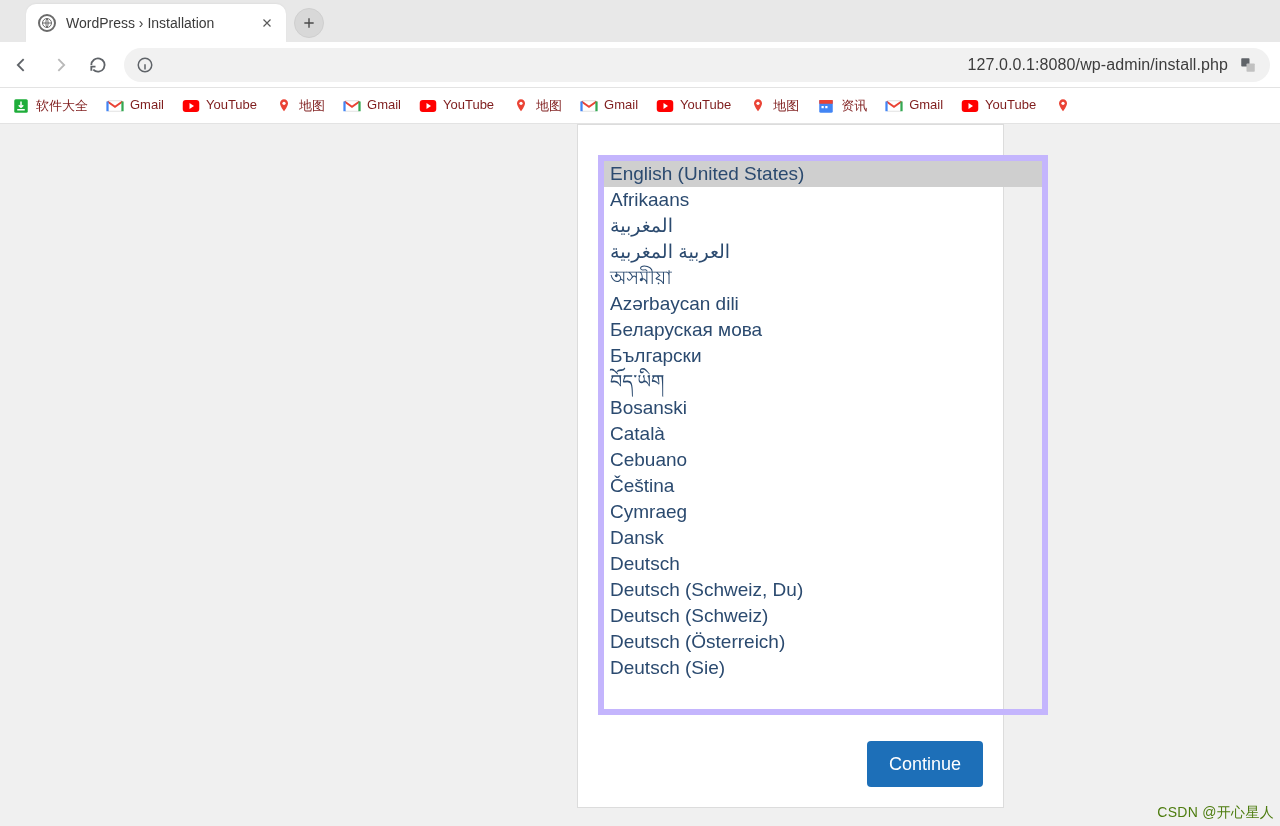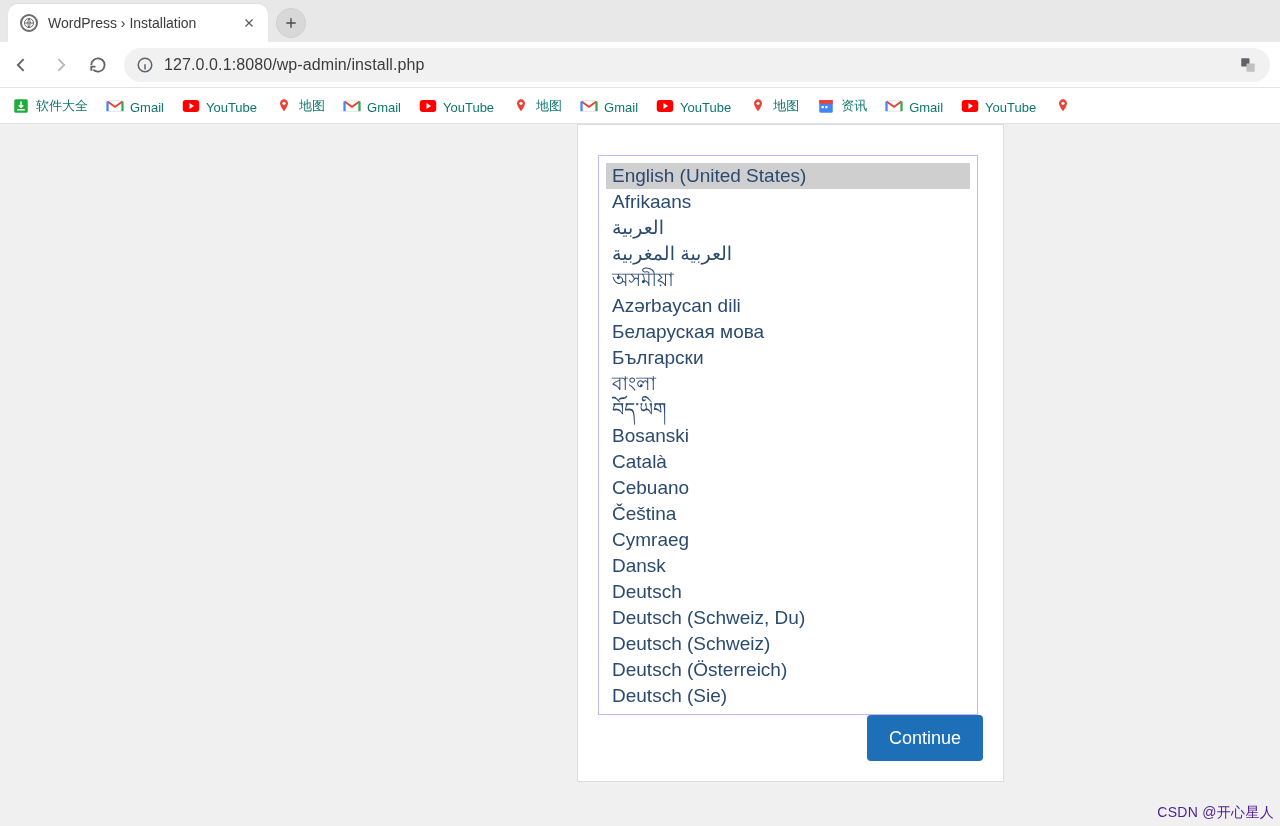--- a/index.html
+++ b/index.html
@@ -2,53 +2,53 @@
 <html><head>
 <meta charset="utf-8">
 <style>
   * { box-sizing: border-box; margin: 0; padding: 0; }
   html, body { width: 1280px; height: 826px; overflow: hidden; font-family: "Segoe UI", Arial, sans-serif; }
   body { background: #e8e8e8; }
 
   
   .chrome { display: flex; flex-direction: column; width: 100%; }
   .tabstrip { height: 42px; background: #e8e8e8; display: flex; align-items: flex-end; padding-left: 8px; }
-  .tab { display: flex; align-items: center; height: 38px; background: #ffffff; border-radius: 10px 10px 0 0; padding: 0 12px; min-width: 260px; max-width: 300px; gap: 10px; box-shadow: 0 -1px 2px rgba(0,0,0,0.04); }
+  .tab { display: flex; align-items: center; height: 38px; background: #ffffff; border-radius: 10px 10px 0 0; padding: 0 12px; min-width: 260px; max-width: 300px; gap: 10px; box-shadow: 0 -1px 2px rgba(0,0,0,0.04); margin-left: 18px; }
   .tab .favicon { width: 18px; height: 18px; border-radius: 50%; border: 2px solid #6b6b6b; display: flex; align-items: center; justify-content: center; }
   .tab .favicon svg { width: 12px; height: 12px; }
   .tab .title { flex: 1; font-size: 14px; color: #3b3b3b; white-space: nowrap; overflow: hidden; text-overflow: ellipsis; }
   .tab .close { width: 14px; height: 14px; display:flex; align-items:center; justify-content:center; color:#5a5a5a; cursor:pointer; }
   .newtab { width: 30px; height: 30px; margin-left: 8px; margin-bottom: 4px; border-radius: 50%; background: #d8d8d8; display:flex; align-items:center; justify-content:center; color:#4a4a4a; cursor:pointer; border:1px solid #cfcfcf; }
 
   .toolbar { height: 46px; background: #ffffff; display: flex; align-items: center; padding: 0 10px; gap: 14px; border-bottom: 1px solid #e3e3e3; }
   .navbtn { width: 24px; height: 24px; display:flex; align-items:center; justify-content:center; color:#5f6368; cursor:pointer; }
   .navbtn.disabled { color:#b9b9b9; cursor:default; }
-  .omnibox { flex: 1; height: 34px; background: #f1f1f1; border-radius: 17px; display:flex; align-items:center; padding: 0 12px; gap: 10px; color:#5f6368; }
+  .omnibox { flex: 1; height: 34px; background: #f1f1f1; border-radius: 17px; display:flex; align-items:center; padding: 0 12px; gap: 10px; color:#5f6368;text-align:right; }
   .omnibox .url { flex:1; font-size: 16px; color:#3c3c3c; letter-spacing: .1px; }
   .omni-right { width: 20px; height: 20px; display:flex; align-items:center; justify-content:center; color:#5f6368; }
 
   .bookmarks { height: 36px; background: #ffffff; display:flex; align-items:center; padding: 0 12px; gap: 18px; border-bottom: 1px solid #e3e3e3; overflow:hidden; }
-  .bookmark { display:flex; align-items:flex-end; gap:6px; font-size:13px; color:#0f766e; white-space:nowrap; cursor:pointer; }
+  .bookmark { display:flex; align-items:flex-start; gap:6px; font-size:13px; color:#7f1d1d; white-space:nowrap; cursor:pointer; }
   .bm-icon { width:18px; height:18px; display:flex; align-items:center; justify-content:center; }
 
   
   .page { position: relative; width: 100%; height: calc(826px - 42px - 46px - 36px); background: #f0f0f0; }
   .card { position:absolute; left:577px; top:0; width:427px; background:#ffffff; border:1px solid #dcdcdc; padding: 0 20px 20px 20px; }
   .langbox-wrap { margin-top: 30px; position:relative; }
-  .langbox { width: 380px; height: 560px; border:1px solid #c4b5fd; overflow-y: scroll; font-size: 19px; color:#2b4a6f; line-height: 26px; padding: 7px; }
+  .langbox { width: 450px; height: 560px; border:6px solid #c4b5fd; overflow-y: scroll; font-size: 19px; color:#2b4a6f; line-height: 26px; padding: 0; }
   .langbox .opt { padding: 0 6px; cursor:pointer; white-space:nowrap; }
   .langbox .opt.selected { background:#cfcfcf; color:#2b4a6f; }
   .langbox::-webkit-scrollbar { width: 17px; }
   .langbox::-webkit-scrollbar-track { background: #f1f1f1; }
   .langbox::-webkit-scrollbar-thumb { background: #c1c1c1; }
   .langbox::-webkit-scrollbar-button { background: #f1f1f1; height:17px; }
 
-  .continue { float:right; background:#1d6fb8; color:#fff; border:none; height:46px; padding: 0 22px; font-size:18px; border-radius:4px; cursor:pointer; }
-
-  .watermark { position:absolute; right:6px; bottom:4px; font-size:14px; color:#4c1d95; letter-spacing:.3px; pointer-events:none; }
+  .continue { margin-top: 26px; float:right; background:#1d6fb8; color:#fff; border:none; height:46px; padding: 0 22px; font-size:18px; border-radius:4px; cursor:pointer; }
+
+  .watermark { position:absolute; right:6px; bottom:4px; font-size:14px; color:#4d7c0f; letter-spacing:.3px; pointer-events:none; }
 
   
   svg { display:block; }
 </style>
 </head>
 <body>
 
 <div class="chrome">
   <div class="tabstrip">
     <div class="tab">
@@ -244,27 +244,26 @@
       </div>
     </div>
 </div>
 
 <div class="page">
   <div class="card">
     <div class="langbox-wrap">
       <div class="langbox" id="langbox" role="listbox">
           <div class="opt selected" role="option">English (United States)</div>
           <div class="opt" role="option">Afrikaans</div>
-          <div class="opt" role="option">العربية</div>
+          <div class="opt" role="option">المغربية</div>
           <div class="opt" role="option">العربية المغربية</div>
           <div class="opt" role="option">অসমীয়া</div>
           <div class="opt" role="option">Azərbaycan dili</div>
           <div class="opt" role="option">Беларуская мова</div>
           <div class="opt" role="option">Български</div>
-          <div class="opt" role="option">বাংলা</div>
           <div class="opt" role="option">བོད་ཡིག</div>
           <div class="opt" role="option">Bosanski</div>
           <div class="opt" role="option">Català</div>
           <div class="opt" role="option">Cebuano</div>
           <div class="opt" role="option">Čeština</div>
           <div class="opt" role="option">Cymraeg</div>
           <div class="opt" role="option">Dansk</div>
           <div class="opt" role="option">Deutsch</div>
           <div class="opt" role="option">Deutsch (Schweiz, Du)</div>
           <div class="opt" role="option">Deutsch (Schweiz)</div>

